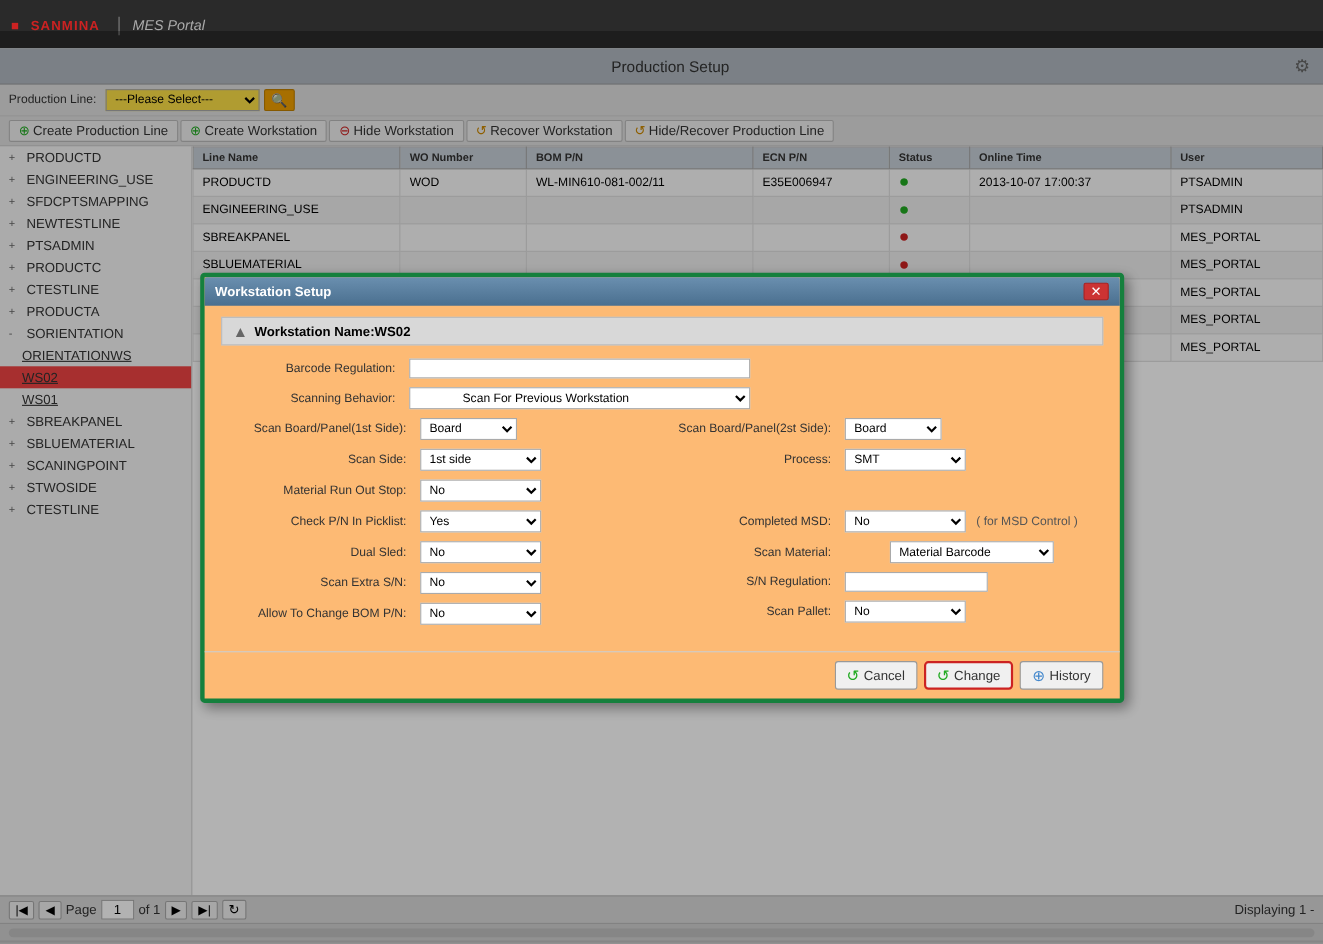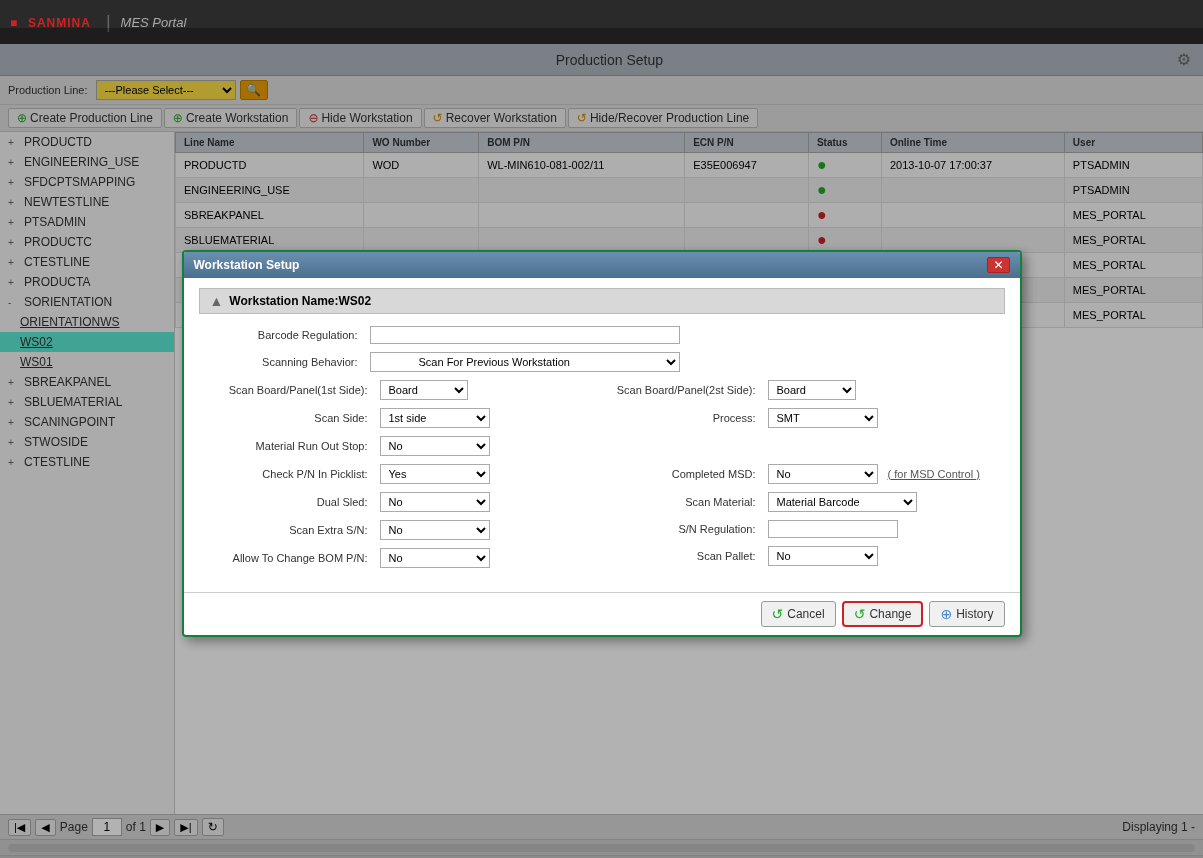--- a/index.html
+++ b/index.html
@@ -134,21 +134,21 @@
     
     .tree-item {
       padding: 3px 8px;
       cursor: pointer;
       display: flex;
       align-items: center;
       gap: 4px;
       font-size: 11px;
       color: #333;
     }
-    .tree-item.selected { background: #5eead4; }
+    .tree-item.selected { background: #ef4444; }
     .tree-expand { color: #666; font-size: 10px; width: 12px; }
     .tree-indent { padding-left: 20px; text-decoration: underline; }
 
     
     #footer-bar {
       background: #d8d8d8;
       padding: 3px 8px;
       border-top: 1px solid #bbb;
       display: flex;
       align-items: center;
@@ -197,22 +197,22 @@
       bottom: 0;
       background: rgba(0,0,0,0.3);
       display: flex;
       align-items: center;
       justify-content: center;
       z-index: 100;
     }
 
     
     #modal-dialog {
-      background: #ffffff;
-      border: 2px solid #15803d;
+      background: #fdba74;
+      border: 4px solid #15803d;
       border-radius: 4px;
       width: 840px;
       box-shadow: 4px 4px 12px rgba(0,0,0,0.4);
     }
     #modal-title-bar {
       background: linear-gradient(to bottom, #6a8faf, #4a6f8f);
       color: white;
       padding: 5px 10px;
       font-size: 12px;
       font-weight: bold;
@@ -277,23 +277,23 @@
     }
     .form-select {
       border: 1px solid #aaa;
       padding: 2px 4px;
       font-size: 11px;
       background: white;
     }
     .wide-select { width: 310px; padding-left: 44px; }
     .med-select { width: 88px; }
     .sm-select { width: 110px; }
-    .lg-select { width: 149px; }
+    .lg-select { width: 149px; margin-left: 41px; }
     .full-input { width: 310px; }
-    .msd-note { font-size: 11px; color: #555; margin-left: 4px; text-decoration: underline; }
+    .msd-note { font-size: 11px; color: #555; margin-left: 4px; }
 
     
     #modal-footer {
       padding: 8px 15px;
       display: flex;
       justify-content: flex-end;
       gap: 6px;
       border-top: 1px solid #ccc;
       margin-top: 6px;
     }

